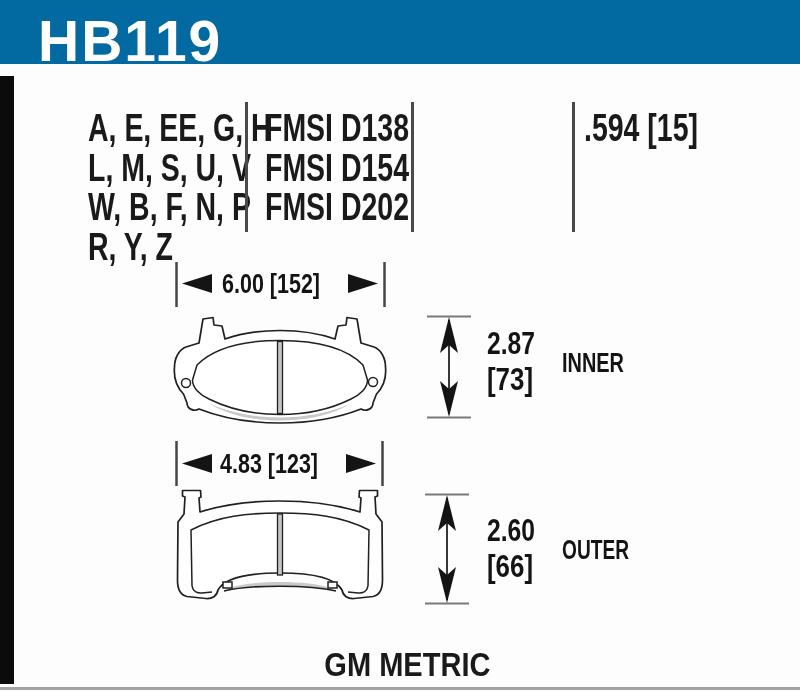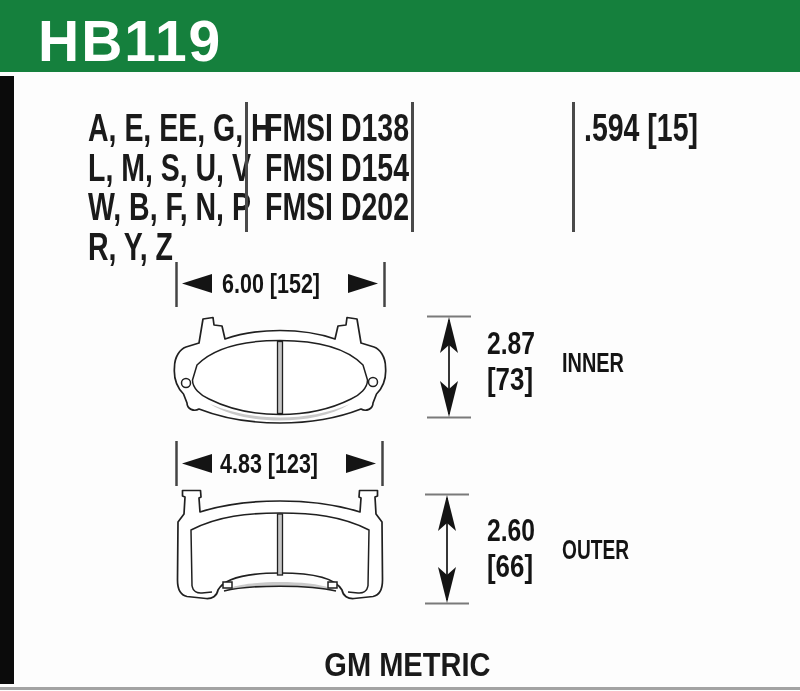--- a/index.html
+++ b/index.html
@@ -2,22 +2,22 @@
 <html><head>
 <meta charset="utf-8">
 <style>
   html,body { margin:0; padding:0; background:#e8e8e8; }
   .page {
     position:relative; width:800px; height:691px; margin:0 auto;
     background:#fdfdfd; overflow:hidden;
     font-family:"Liberation Sans", sans-serif;
   }
   .header {
-    position:absolute; left:0; top:0; width:800px; height:72px;
-    background:#15803d;
+    position:absolute; left:0; top:0; width:800px; height:64px;
+    background:#0369a1;
   }
   .part-number {
     position:absolute; left:38px; top:8px;
     font-size:57px; font-weight:bold; color:#ffffff; letter-spacing:2px;
     white-space:nowrap;
   }
   .left-strip {
     position:absolute; left:0; top:76px; width:14px; height:608px;
     background:#0b0b0b;
   }

